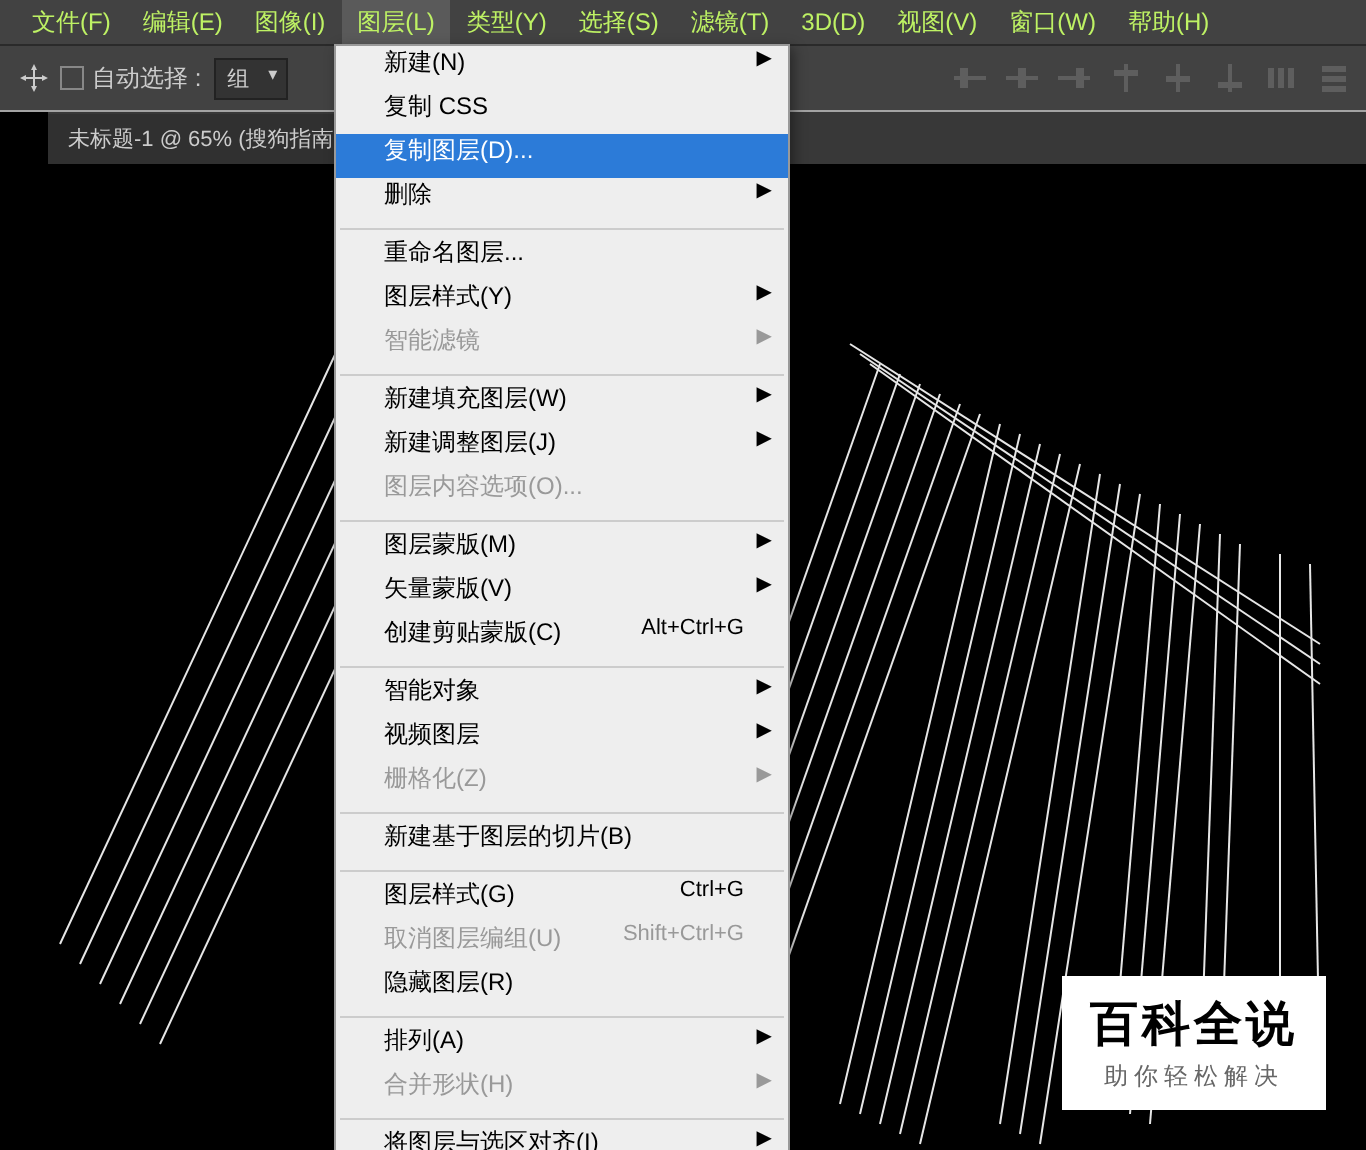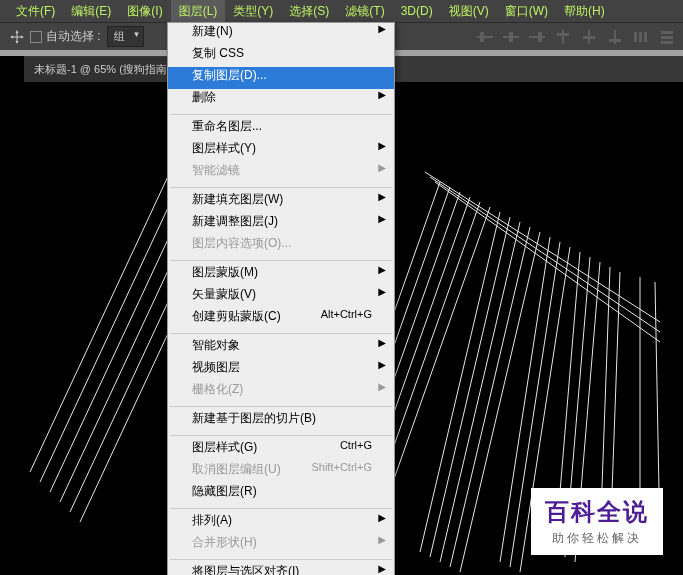--- a/index.html
+++ b/index.html
@@ -2,21 +2,21 @@
 <html><head>
   <meta charset="utf-8">
   <style>
     * { margin: 0; padding: 0; box-sizing: border-box; font-family: "Microsoft YaHei", sans-serif; }
     body { background: #000; width: 683px; height: 575px; overflow: hidden; position: relative; }
     
     .menubar { background: #424242; height: 22px; display: flex; align-items: center; padding: 0 8px; }
     .menu-item { color: #bef264; font-size: 12px; padding: 3px 8px; cursor: pointer; }
     .menu-item.active { background: #5a5a5a; }
     
-    .toolbar { background: #424242; height: 34px; display: flex; align-items: center; padding: 0 8px; border-top: 1px solid #2a2a2a; border-bottom: 6px solid #a3a3a3; }
+    .toolbar { background: #424242; height: 34px; display: flex; align-items: center; padding: 0 8px; border-top: 1px solid #2a2a2a; border-bottom: 1px solid #a3a3a3; }
     .tool-icon { width: 18px; height: 18px; display: flex; align-items: center; justify-content: center; color: #ccc; margin-right: 4px; }
     .checkbox { width: 12px; height: 12px; border: 1px solid #888; margin-right: 4px; }
     .tool-label { color: #ccc; font-size: 12px; margin-right: 6px; }
     .dropdown { background: #333; border: 1px solid #222; color: #ccc; font-size: 11px; padding: 2px 18px 2px 6px; position: relative; }
     .dropdown::after { content: '▾'; position: absolute; right: 4px; font-size: 9px; }
     .toolbar-right { margin-left: auto; display: flex; gap: 10px; }
     .align-icon { width: 16px; height: 14px; opacity: 0.4; }
     
     .tabbar { background: #383838; height: 26px; display: flex; align-items: center; margin-left: 24px; }
     .tab { color: #ccc; font-size: 11px; padding: 5px 10px; background: #303030; }
@@ -25,21 +25,21 @@
     
     .dropdown-menu { position: absolute; top: 22px; left: 167px; width: 228px; background: #eeeeee; border: 1px solid #999; box-shadow: 2px 2px 6px rgba(0,0,0,0.4); z-index: 100; }
     .menu-row { display: flex; align-items: flex-start; height: 22px; font-size: 12px; color: #000; padding: 0 22px 0 24px; position: relative; }
     .menu-row.highlighted { background: #2c7bd8; color: #fff; }
     .menu-row.disabled { color: #999; }
     .menu-sep { height: 1px; background: #ccc; margin: 3px 2px; }
     .menu-shortcut { margin-left: auto; font-size: 11px; }
     .submenu-arrow { position: absolute; right: 8px; font-size: 10px; }
     
     .watermark { position: absolute; bottom: 20px; right: 20px; background: #fff; padding: 8px 14px; text-align: center; z-index: 50; }
-    .wm-title { font-size: 24px; font-weight: bold; color: #4c1d95; letter-spacing: 2px; }
+    .wm-title { font-size: 24px; font-weight: bold; color: #000000; letter-spacing: 2px; }
     .wm-sub { font-size: 12px; color: #666; letter-spacing: 3px; margin-top: 2px; text-align: center; }
     
     svg.bg-art { width: 100%; height: 100%; }
   </style>
 </head>
 <body>
 
 <div class="menubar" id="menubar">
     <div class="menu-item">文件(F)</div>
     <div class="menu-item">编辑(E)</div>

